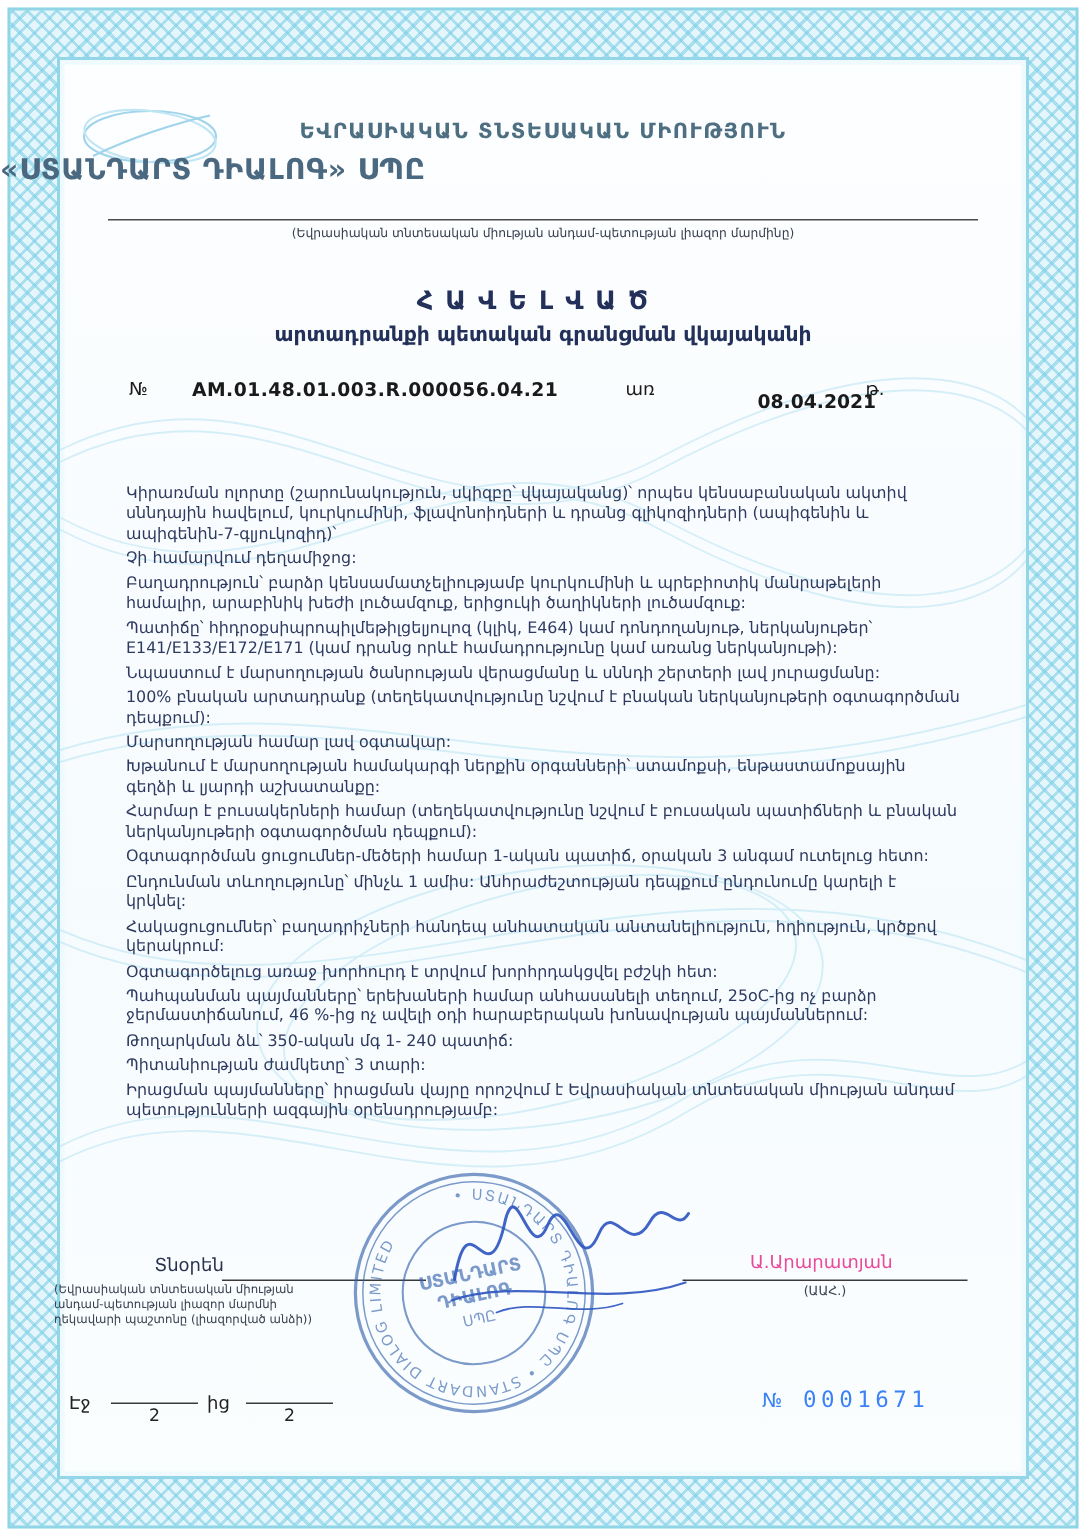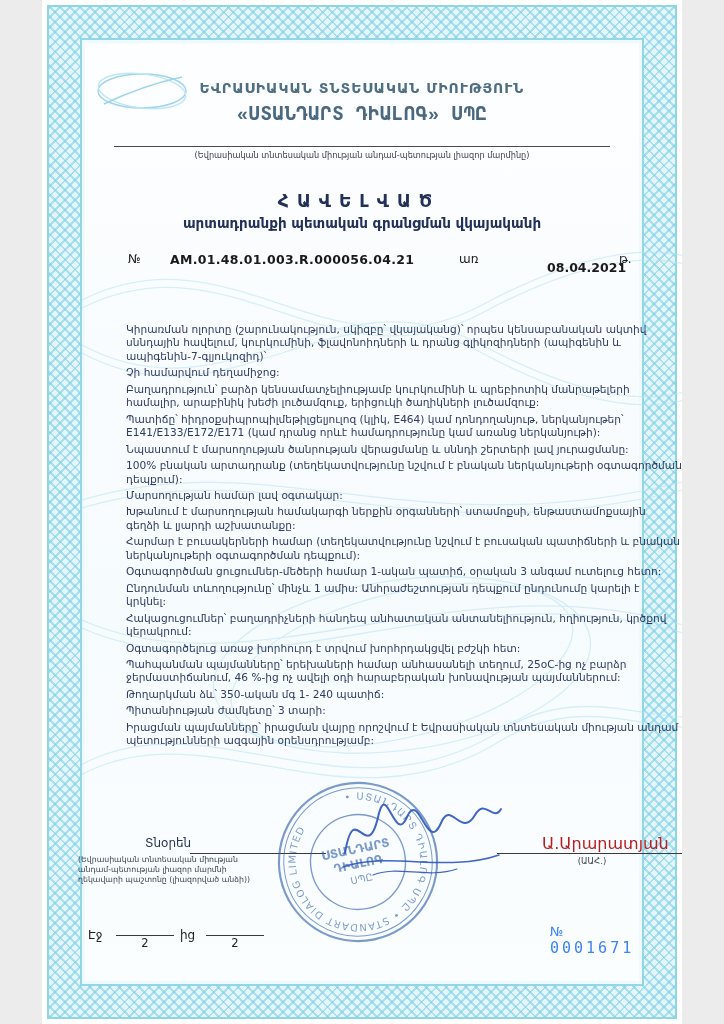--- a/index.html
+++ b/index.html
@@ -1,17 +1,17 @@
 <!DOCTYPE html>
 <html><head>
 <meta charset="utf-8">
 <style>
   html,body { margin:0; padding:0; background:#ececec; }
   .page {
-    position:relative; width:640px; height:1024px; margin:0 auto;
+    position:relative; width:724px; height:1024px; margin:0 auto;
     background:#ffffff; overflow:hidden;
     font-family:"DejaVu Sans", sans-serif; color:#2e3a5f;
   }
   
   .lace {
     position:absolute; inset:5px;
     border:2px solid #8fd5e6;
     background:
       repeating-linear-gradient(45deg, rgba(120,205,230,0.55) 0 2px, rgba(255,255,255,0) 2px 7px),
       repeating-linear-gradient(135deg, rgba(120,205,230,0.55) 0 2px, rgba(255,255,255,0) 2px 7px),
@@ -23,22 +23,22 @@
     border:2px solid #93d6e7;
     box-shadow:0 0 0 3px #eefafd inset;
   }
   .waves { position:absolute; left:40px; top:40px; width:644px; height:944px; z-index:1; pointer-events:none; }
   .content { position:absolute; inset:0; z-index:3; }
 
   .emblem { position:absolute; left:52px; top:68px; width:96px; height:46px; }
 
   .org1 { position:absolute; left:0; right:0; top:80px; text-align:center;
           font-size:14px; font-weight:bold; letter-spacing:1px; color:#4e6e82; }
-  .org2 { position:absolute; left:0; right:0; top:102px; text-align:center;
-          font-size:19px; font-weight:bold; letter-spacing:0.5px; color:#4a687f;font-family:Liberation Mono, monospace; }
+  .org2 { position:absolute; left:0; right:0; top:102px; 
+          font-size:19px; font-weight:bold; letter-spacing:0.5px; color:#4a687f; }
   .rule { position:absolute; left:72px; right:72px; top:146px; border-top:1.6px solid #4a4a4a; }
   .auth-note { position:absolute; left:0; right:0; top:150px; text-align:center;
                font-size:8.2px; color:#38404f; }
 
   .title-main { position:absolute; left:0; right:6px; top:191px; text-align:center;
                 font-size:17px; font-weight:bold; letter-spacing:8px; color:#22305a; }
   .title-sub  { position:absolute; left:0; right:0; top:215px; text-align:center;
                 font-size:13.5px; font-weight:bold; color:#22305a; }
 
   .numrow { position:absolute; left:80px; right:60px; top:252px; height:20px; font-size:12px; color:#1a1a1a; }
@@ -47,21 +47,21 @@
   .numrow .ar     { position:absolute; left:337px; top:0; }
   .numrow .date   { position:absolute; left:425px; top:8px; font-weight:bold; font-size:12.5px; }
   .numrow .t      { position:absolute; left:497px; top:0; }
 
   .body-block { position:absolute; left:84px; width:556px; top:323px; }
   .para { font-size:10.6px; line-height:1.27; margin:0 0 3px 0; color:#2e3a5f; }
 
   .sig-area { position:absolute; left:0; right:0; top:770px; height:180px; }
   .director-label { position:absolute; left:103px; top:66px; font-size:12px; color:#27324f; }
   .sig-line-left  { position:absolute; left:148px; top:83px; width:136px; border-top:1.2px solid #3a3a3a; }
-  .director-name  { position:absolute; left:500px; top:64px; font-size:16px; color:#b91c1c; }
+  .director-name  { position:absolute; left:500px; top:64px; font-size:12px; color:#ec4899; }
   .sig-line-right { position:absolute; left:455px; top:83px; width:190px; border-top:1.2px solid #3a3a3a; }
   .name-note { position:absolute; left:455px; top:86px; width:190px; text-align:center;
                font-size:8.5px; color:#38404f; }
   .left-note { position:absolute; left:36px; top:85px; width:182px;
                font-size:7.8px; line-height:1.3; color:#38404f; }
 
   .stamp { position:absolute; left:232px; top:8px; width:168px; height:168px;
            opacity:0.62; transform:rotate(-12deg); z-index:6; }
   .signature { position:absolute; left:295px; top:5px; width:172px; height:112px; z-index:7; opacity:0.9; }
 

